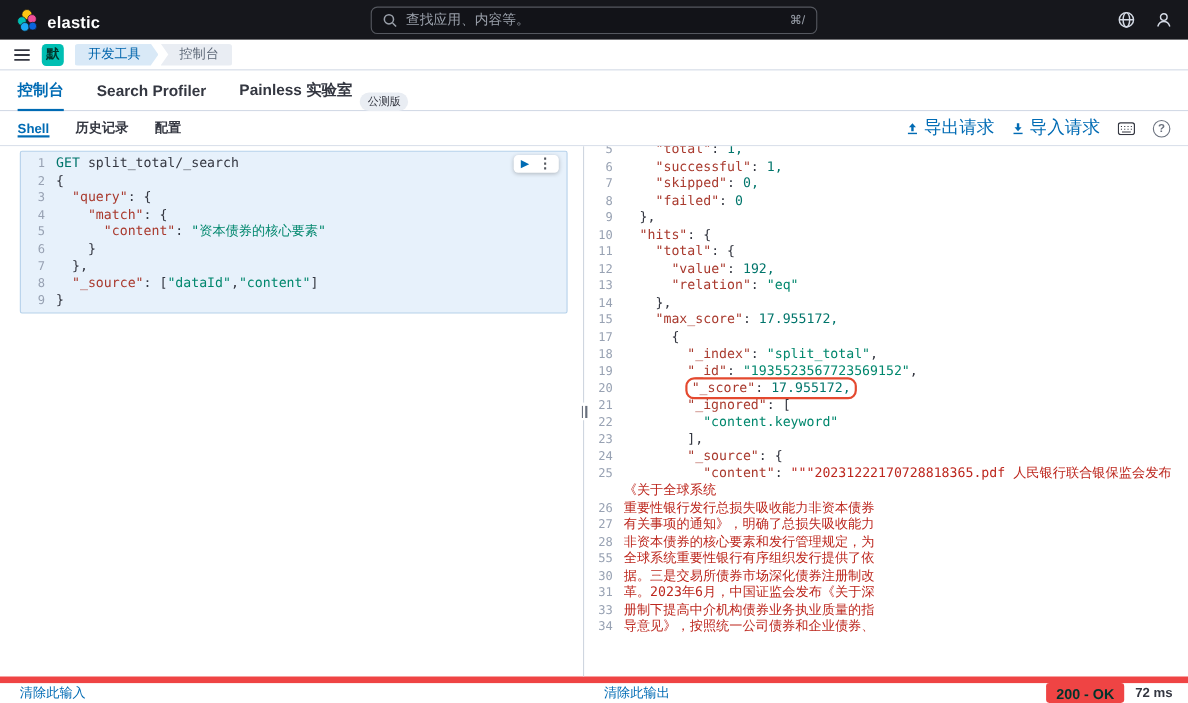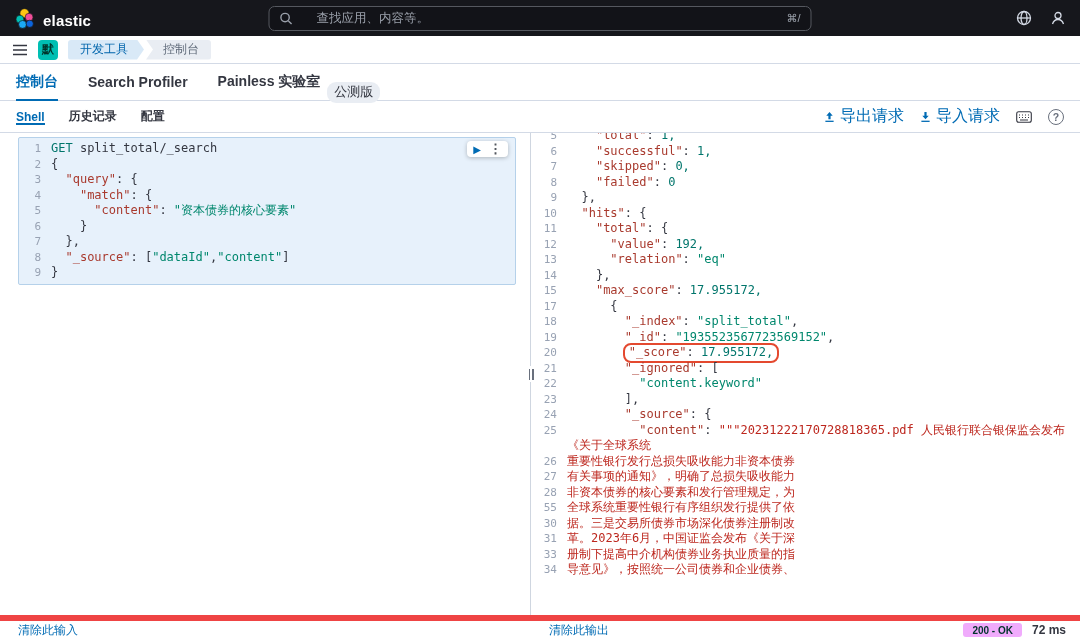--- a/index.html
+++ b/index.html
@@ -3,43 +3,43 @@
 <meta charset="utf-8">
 <style>
   * { box-sizing: border-box; margin: 0; padding: 0; }
   html,body { width:1080px; height:639px; overflow:hidden; }
   body { font-family:"Liberation Sans", sans-serif; color:#343741; background:#fff; }
 
   
   .top-header { height:36px; background:#16171c; display:flex; align-items:center; padding:0 14px; position:relative; }
   .brand { display:flex; align-items:flex-end; gap:8px; }
   .brand-text { color:#fff; font-size:15px; font-weight:600; letter-spacing:.2px; }
-  .search-box { position:absolute; left:50%; transform:translateX(-50%); width:543px; height:25px; background:#121318;
-    border:1px solid #55585f; border-radius:6px; display:flex; align-items:center; padding:0 10px; gap:24px; cursor:text; }
+  .search-box { position:absolute; left:50%; transform:translateX(-50%); width:406px; height:25px; background:#121318;
+    border:1px solid #55585f; border-radius:6px; display:flex; align-items:center; padding:0 10px; gap:8px; cursor:text; }
   .search-placeholder { color:#9aa0aa; font-size:12.5px; flex:1; white-space:nowrap; }
   .search-shortcut { color:#9aa0aa; font-size:11px; }
   .header-icons { margin-left:auto; display:flex; gap:18px; align-items:center; }
 
   
   .nav-row { height:28px; border-bottom:1px solid #d3dae6; display:flex; align-items:center; padding:0 12px; gap:10px; background:#fff; }
   .space-badge { width:20px; height:20px; border-radius:4px; background:#00bfb3; color:#00342b; font-size:12px; font-weight:700;
     display:flex; align-items:center; justify-content:center; cursor:pointer; }
   .breadcrumbs { display:flex; align-items:center; }
   .crumb { height:20px; display:flex; align-items:center; font-size:12px; cursor:pointer; white-space:nowrap; }
   .crumb-first { background:#d9e9f7; color:#0165ac; padding:0 16px 0 12px;
     clip-path: polygon(0 0, calc(100% - 7px) 0, 100% 50%, calc(100% - 7px) 100%, 0 100%); border-radius:3px 0 0 3px; }
   .crumb-last { background:#e9edf3; color:#5f6a79; padding:0 12px 0 17px; margin-left:2px;
     clip-path: polygon(0 0, 100% 0, 100% 100%, 0 100%, 7px 50%); border-radius:0 3px 3px 0; }
 
   
   .tabs-row { height:37px; border-bottom:1px solid #d3dae6; display:flex; align-items:stretch; padding:0 16px; gap:30px; }
   .tab { display:flex; align-items:center; font-size:14px; font-weight:700; color:#343741; position:relative; gap:7px; cursor:pointer; white-space:nowrap; }
   .tab.active { color:#006bb4; }
   .tab.active::after { content:""; position:absolute; left:0; right:0; bottom:-1px; height:2px; background:#006bb4; }
-  .beta-badge { font-size:13px; font-weight:400; background:#e9edf3; color:#343741; padding:1.5px 7px; border-radius:9px;margin-top:20px; }
+  .beta-badge { font-size:10px; font-weight:400; background:#e9edf3; color:#343741; padding:1.5px 7px; border-radius:9px;margin-top:20px; }
 
   
   .subtabs-row { height:32px; border-bottom:1px solid #d3dae6; display:flex; align-items:center; padding:0 16px; }
   .subtab { display:flex; align-items:center; margin-right:24px; font-size:12px; font-weight:700; position:relative; color:#343741; cursor:pointer; }
   .subtab.active { color:#006bb4; }
   .subtab.active::after { content:""; position:absolute; left:0; right:0; bottom:-1px; height:2px; background:#006bb4; }
   .subtab-actions { margin-left:auto; display:flex; align-items:center; gap:16px; }
   .action-link { color:#006bb4; font-size:16px; display:flex; gap:5px; align-items:center; cursor:pointer; white-space:nowrap; }
   .help-icon { width:16px; height:16px; border:1.4px solid #69707d; border-radius:50%; color:#69707d; font-size:10.5px; font-weight:700;
     display:flex; align-items:center; justify-content:center; cursor:pointer; }
@@ -76,21 +76,21 @@
   .tk-num { color:#00756b; }
   .tk-raw { color:#bd271e; }
   .tk-pn { color:#343741; }
   .tk-box { display:inline-block; border:2px solid #e4492f; border-radius:8px; padding:0 4px; margin:-3px -2px; }
 
   
   .bottom-row { height:24px; border-top:6px solid #ef4444; display:flex; align-items:center; font-size:12px; background:#fff; }
   .bottom-left { width:535px; padding-left:18px; flex:none; }
   .bottom-right { flex:1; display:flex; align-items:center; padding:0 14px; }
   .clear-link { color:#006bb4; cursor:pointer; }
-  .status-badge { margin-left:auto; background:#f0abfc; color:#00342b; padding:1.5px 9px; border-radius:3px; font-size:10px; font-weight:700; white-space:nowrap; }
+  .status-badge { margin-left:auto; background:#ef4444; color:#00342b; padding:1.5px 9px; border-radius:3px; font-size:13px; font-weight:700; white-space:nowrap; }
   .time { margin-left:10px; font-weight:700; color:#343741; white-space:nowrap; }
 
   svg { display:block; }
 </style>
 </head>
 <body>
 
 <header class="top-header">
   <div class="brand">
     <svg width="21" height="21" viewBox="0 0 32 32">

